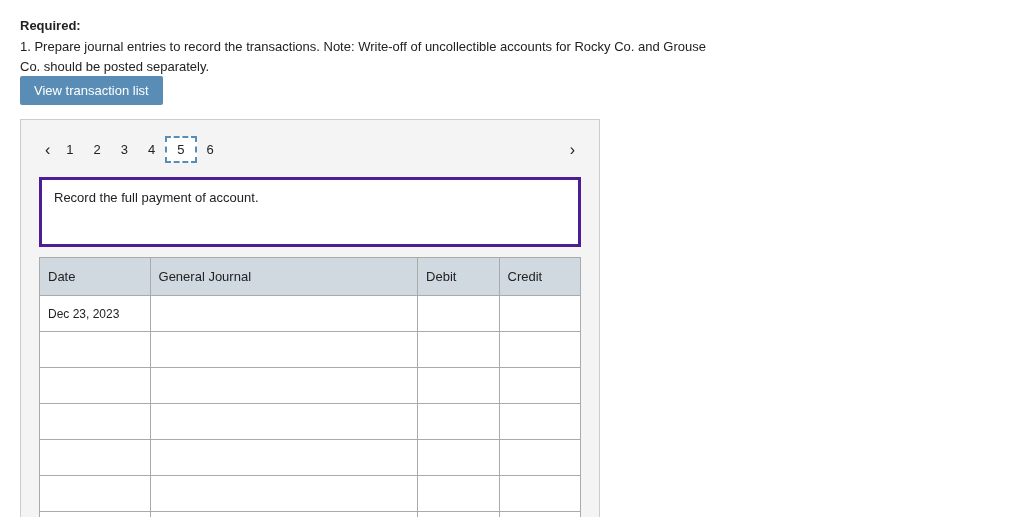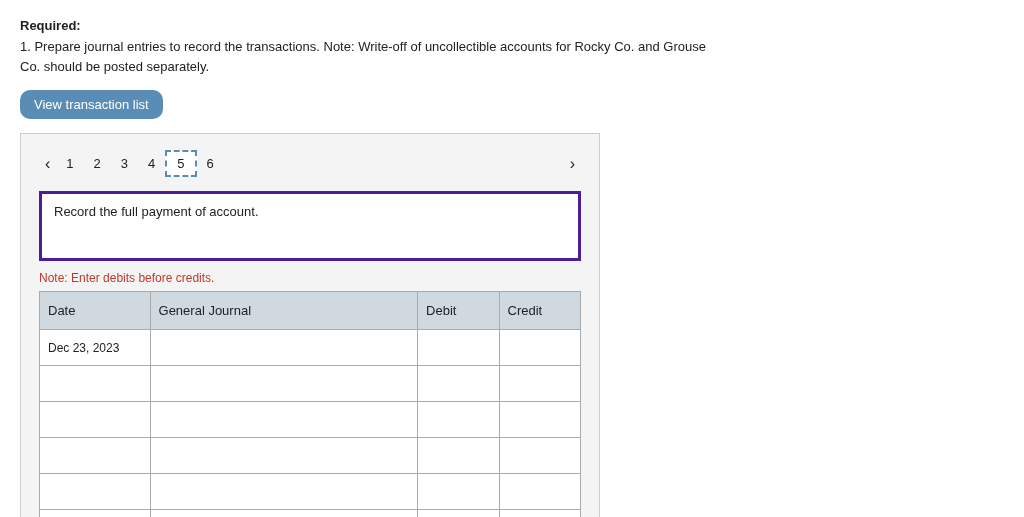--- a/index.html
+++ b/index.html
@@ -8,33 +8,32 @@
       font-size: 13px;
       background: #fff;
       color: #222;
       padding: 18px 20px;
     }
     .required-label {
       font-weight: bold;
       margin-bottom: 4px;
     }
     .required-text {
-      margin-bottom: 14px;
       line-height: 1.5;
       max-width: 700px;
     }
     .view-transaction-btn {
       background: #5a8db5;
       color: #fff;
       border: none;
       padding: 7px 14px;
       cursor: pointer;
       font-size: 13px;
       margin-bottom: 14px;
-      border-radius: 10px;
+      border-radius: 2px;
     }
     .worksheet-container {
       border: 1px solid #ccc;
       background: #f4f4f4;
       padding: 16px 18px 18px 18px;
       max-width: 580px;
     }
     .worksheet-title {
       font-weight: bold;
       font-size: 16px;
@@ -135,21 +134,20 @@
     <button class="page-num">3</button>
     <button class="page-num">4</button>
     <button class="page-num active">5</button>
     <button class="page-num">6</button>
     <div class="spacer"></div>
     <button class="page-arrow">›</button>
   </div>
 
   <div class="description-box">Record the full payment of account.</div>
 
-  <div class="note-text">Note: Enter debits before credits.</div>
 
   <table class="journal-table">
     <thead>
       <tr>
         <th class="date-col">Date</th>
         <th class="journal-col">General Journal</th>
         <th class="debit-col">Debit</th>
         <th class="credit-col">Credit</th>
       </tr>
     </thead>

